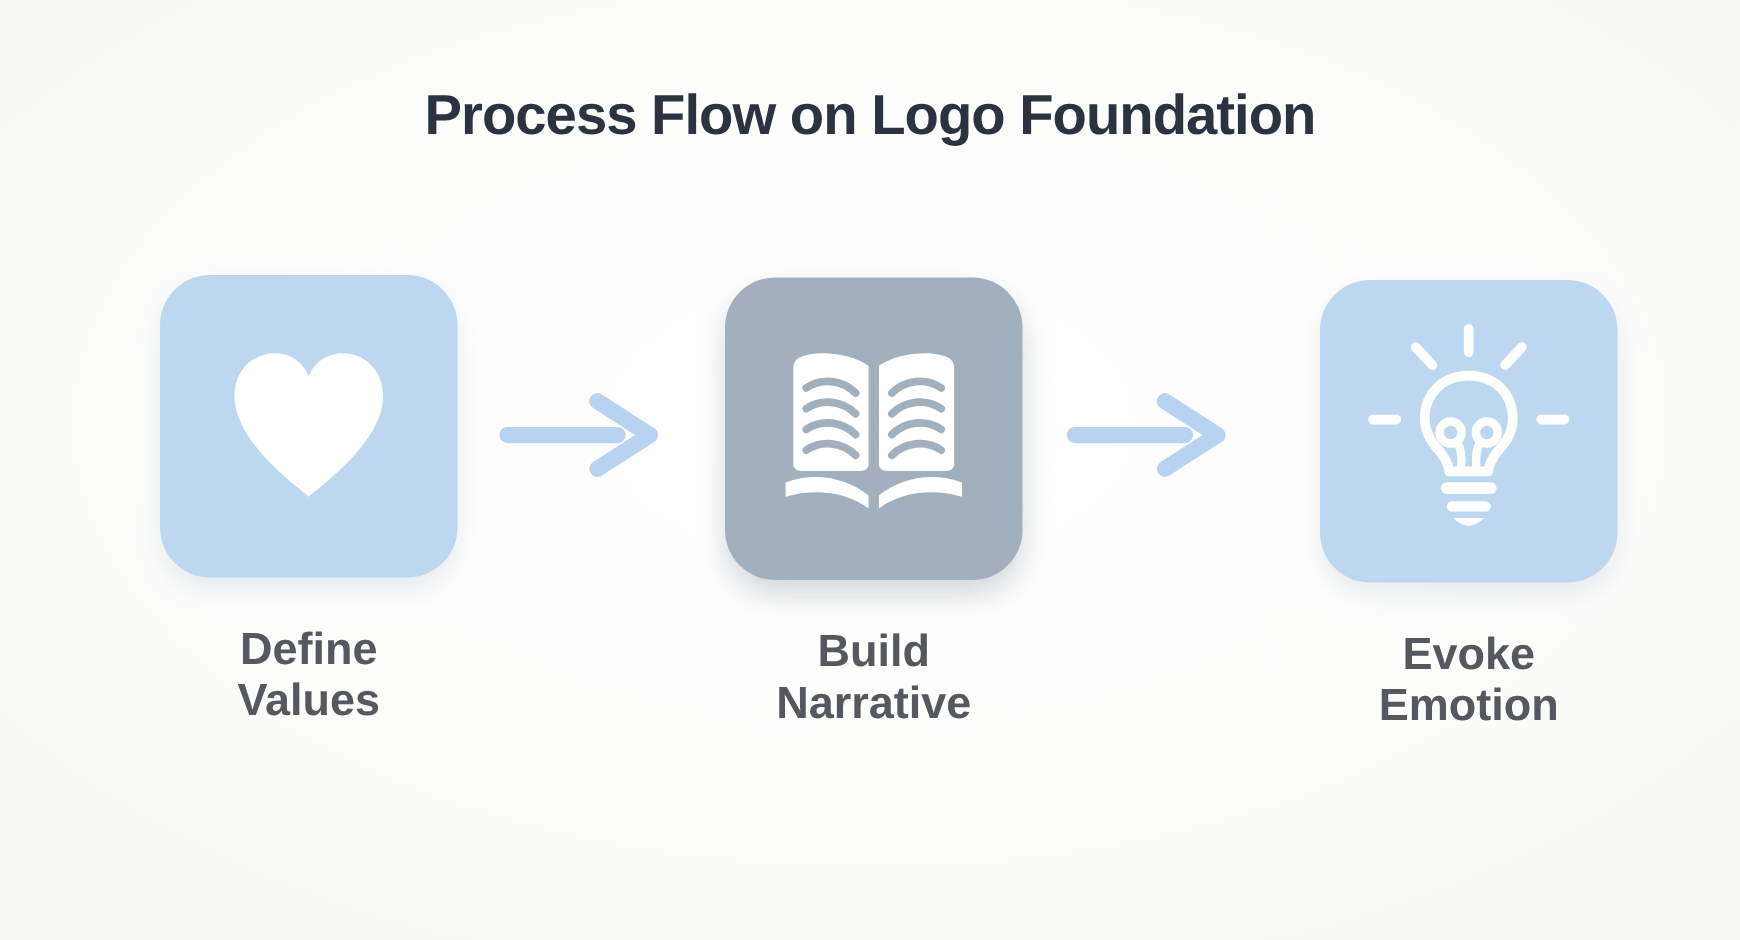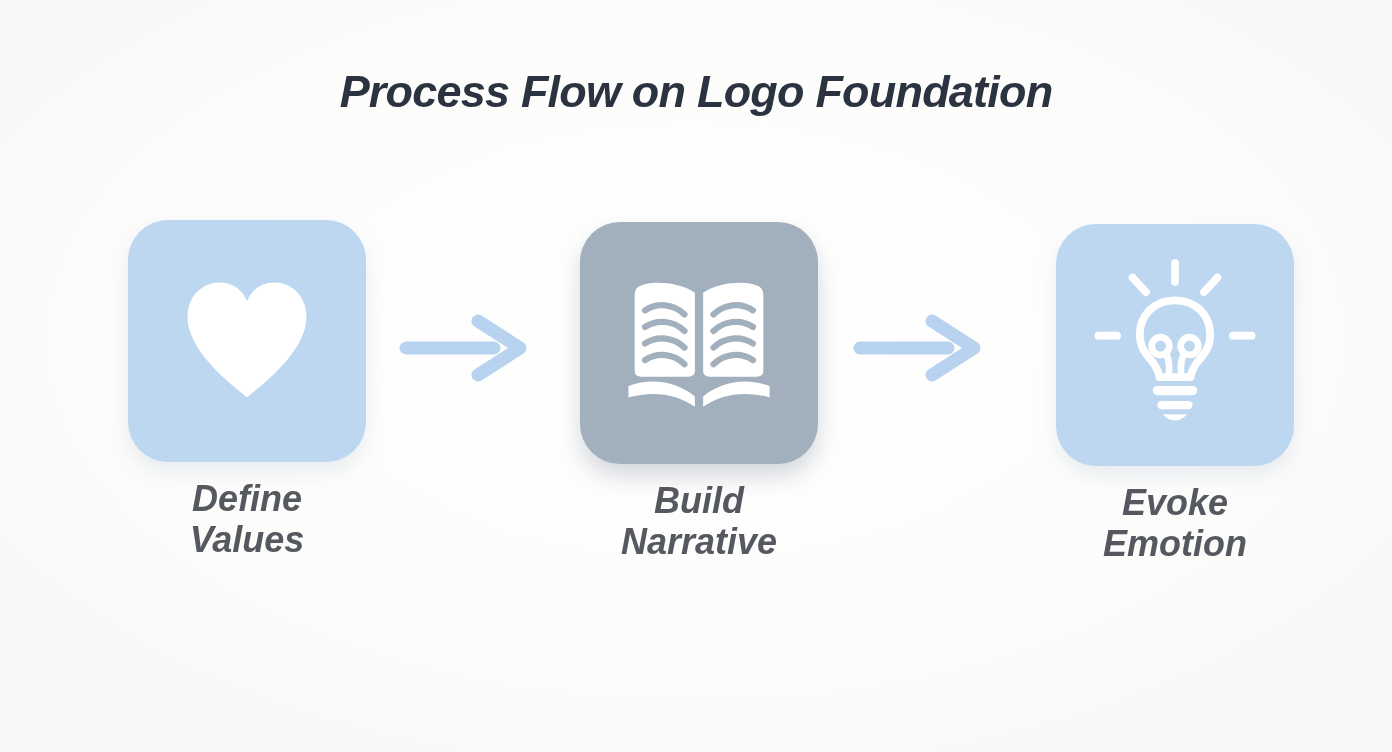--- a/index.html
+++ b/index.html
@@ -8,21 +8,20 @@
     background: #ffffff;
   }
   .canvas {
     position: relative;
     width: 1392px;
     height: 752px;
     overflow: hidden;
     font-family: "Liberation Sans", sans-serif;
     background:
       radial-gradient(ellipse 900px 500px at 50% 45%, #ffffff 0%, var(--page_bg, #fcfcfb) 65%, #f7f7f5 100%);
-    font-style: italic;
   }
   .title {
     position: absolute;
     top: 66px;
     left: 0;
     width: 100%;
     text-align: center;
     font-size: 45px;
     font-weight: 700;
     letter-spacing: -0.8px;
@@ -49,21 +48,21 @@
   }
   .tile-blue {
     background: var(--tile_blue, #bed7f1);
     box-shadow: 0 10px 20px rgba(165, 180, 200, 0.22);
   }
   .tile-gray {
     background: var(--tile_gray, #a2b0bd);
     box-shadow: 0 12px 22px rgba(120, 130, 145, 0.30);
   }
   .step-label {
-    margin-top: 16px;
+    margin-top: 36px;
     font-size: 36px;
     line-height: 41px;
     font-weight: 700;
     color: var(--label_text, #55595f);
     text-align: center;
     white-space: pre-line;
   }
   .arrow {
     position: absolute;
     top: 312px;

